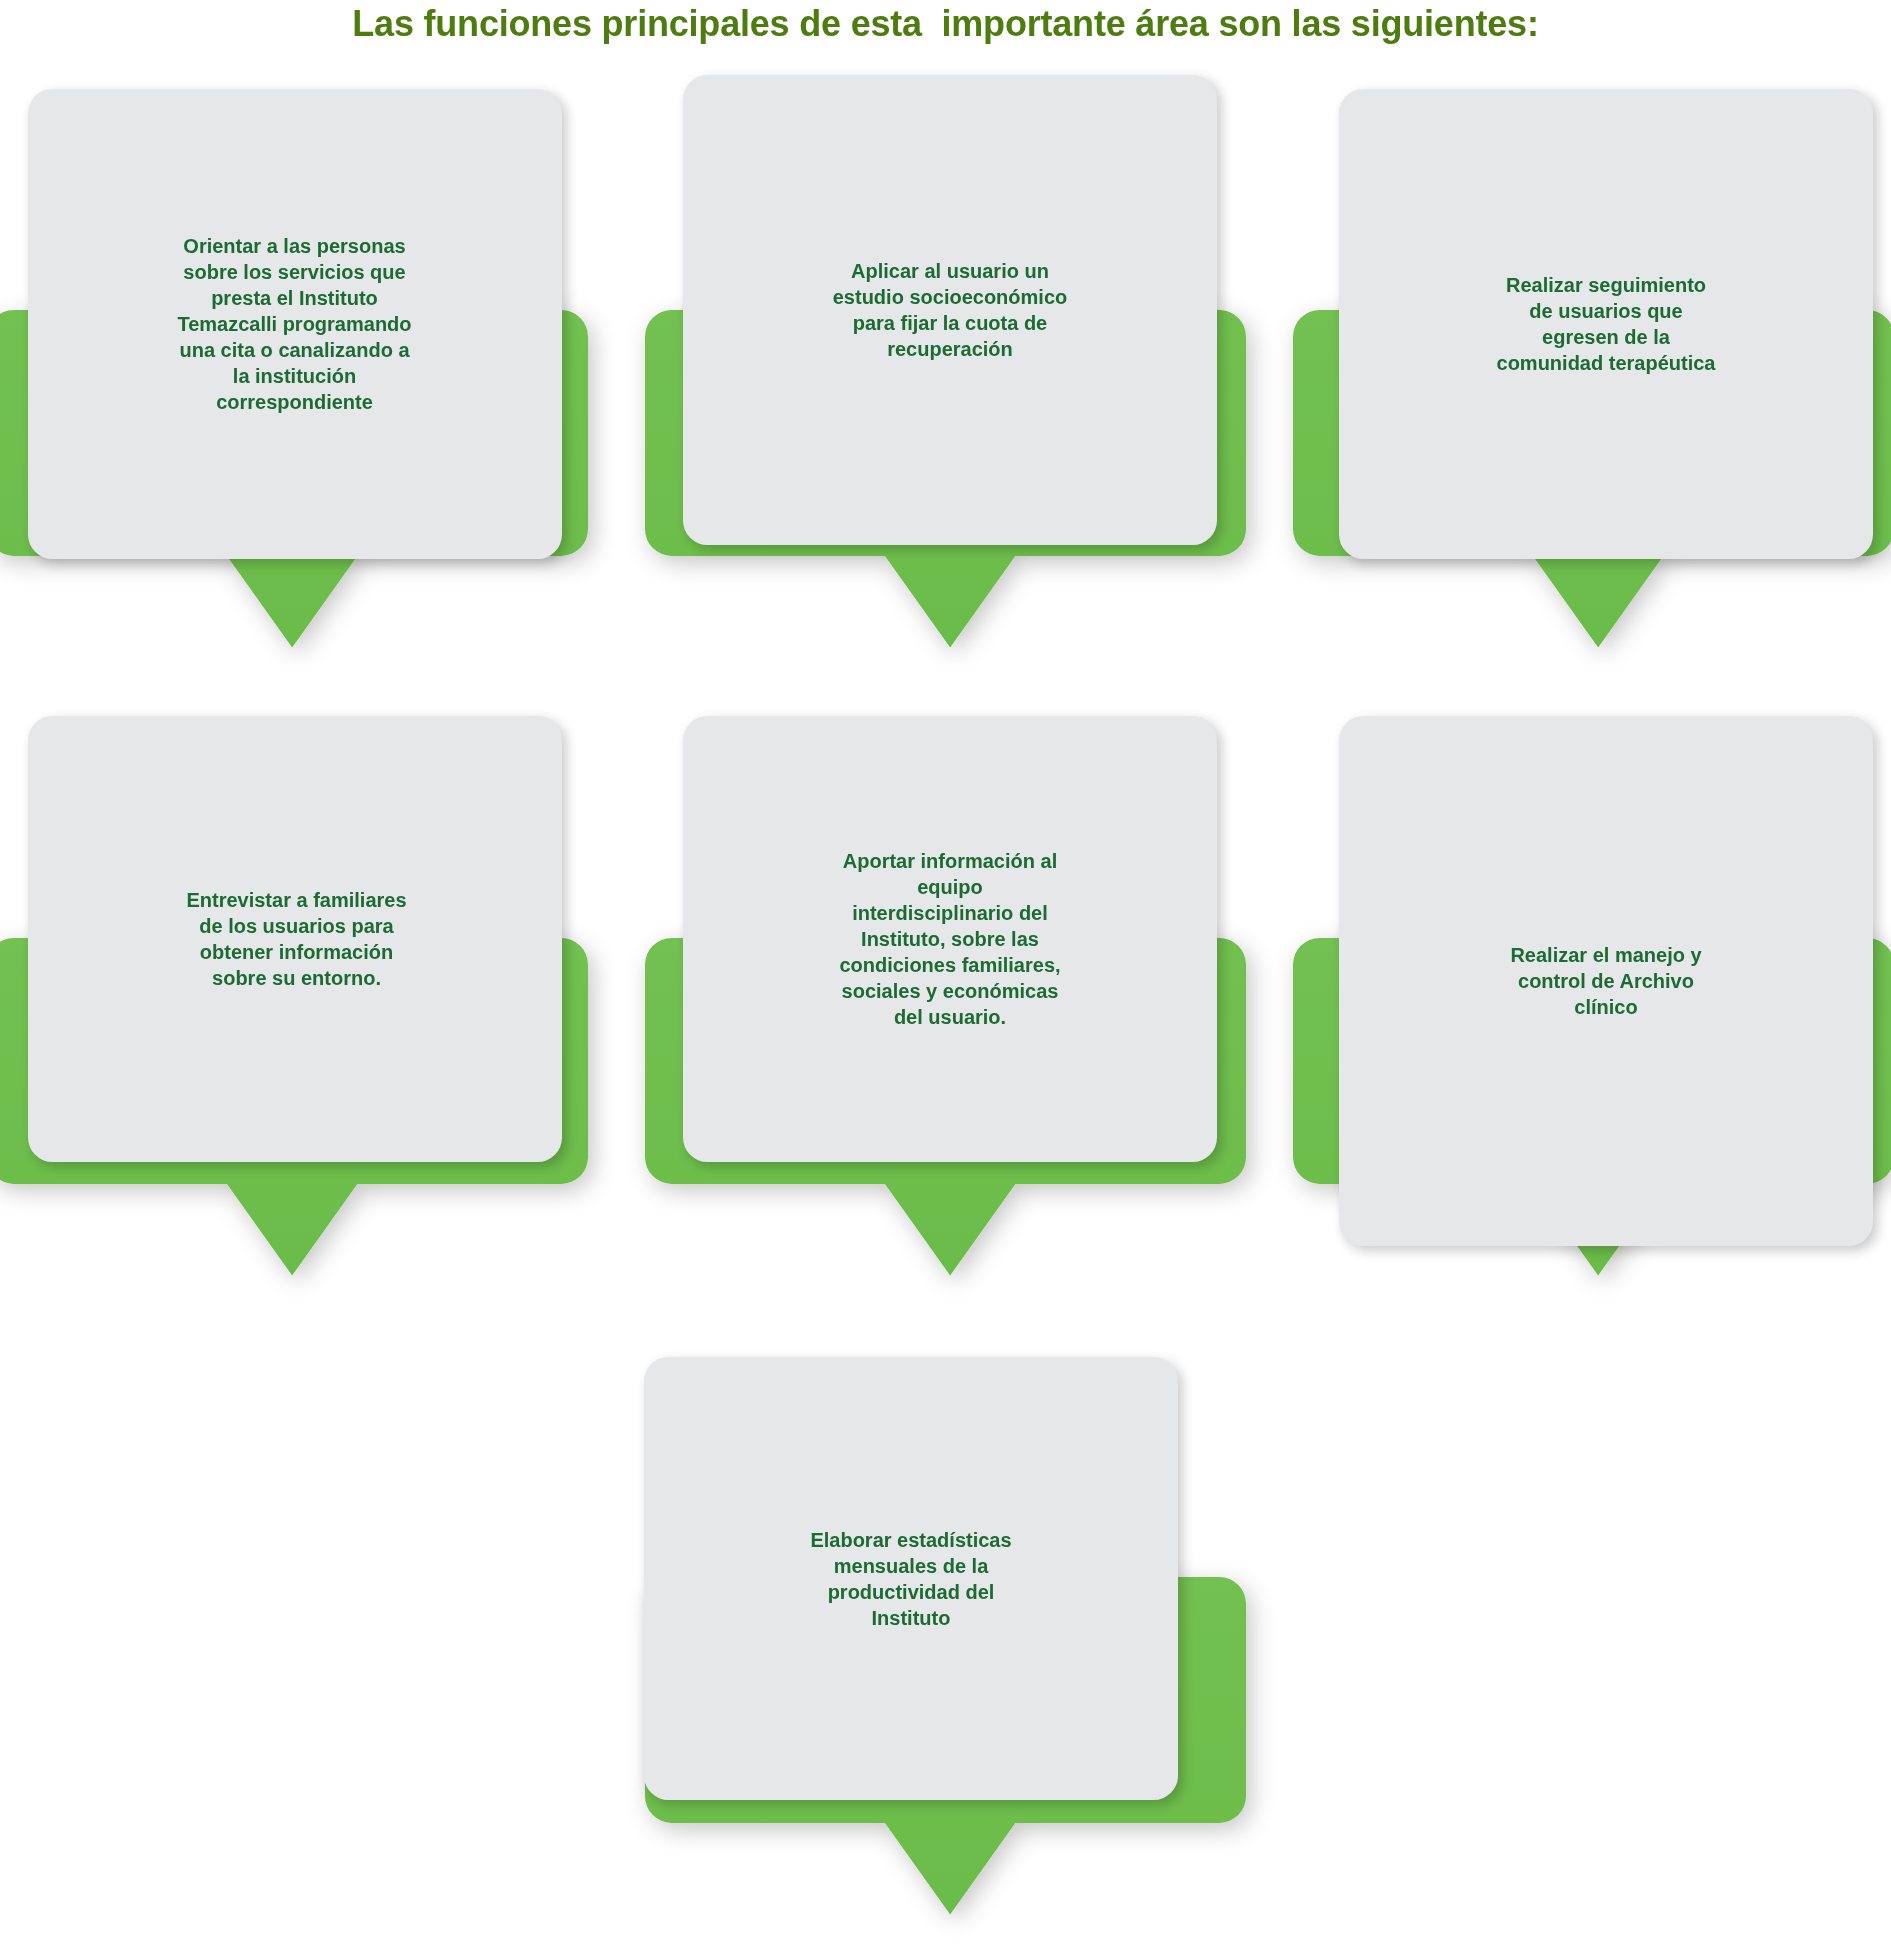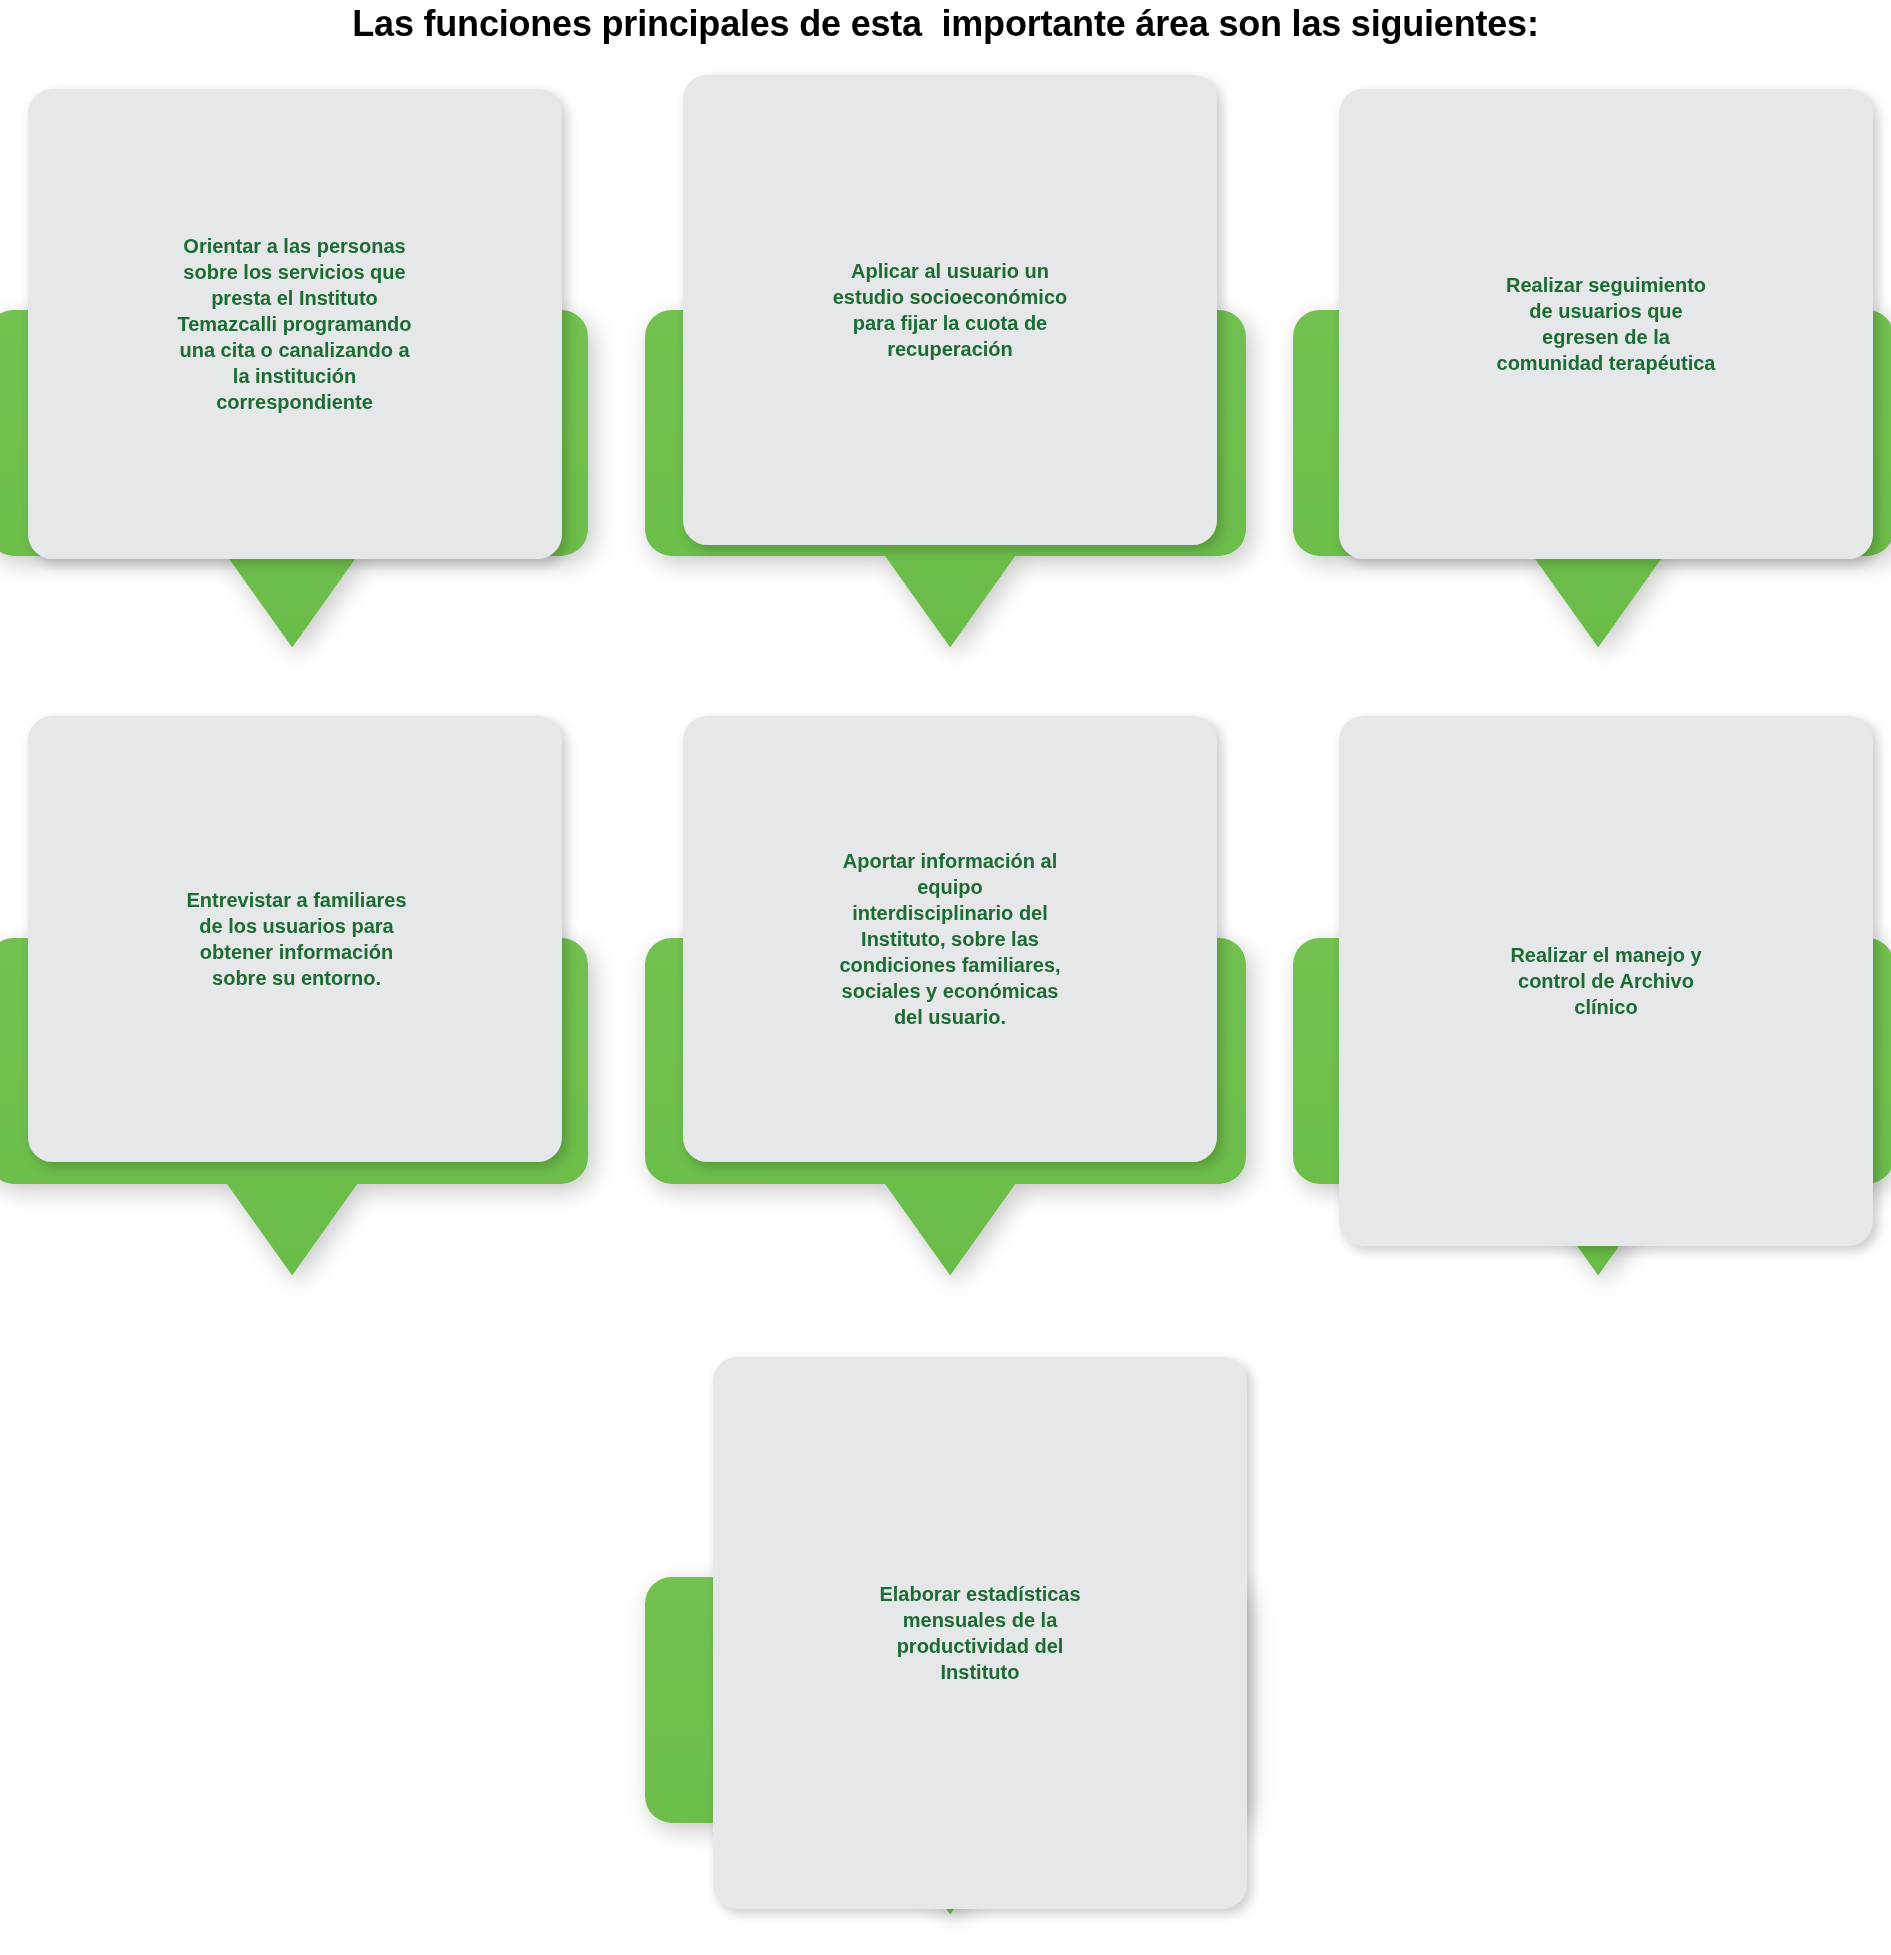--- a/index.html
+++ b/index.html
@@ -21,21 +21,21 @@
 
   
   #title {
     position: absolute;
     left: 0;
     top: 3.5px;
     width: 1891px;
     text-align: center;
     font-size: 36px;
     font-weight: bold;
-    color: #000000;
+    color: #4d7c0f;
     letter-spacing: -0.2px;
     white-space: pre;
     line-height: 1.1;
   }
 
   
   .pin {
     position: absolute;
   }
 
@@ -239,21 +239,21 @@
           <stop offset="0%" stop-color="#72C151"></stop>
           <stop offset="100%" stop-color="#6BBC4A"></stop>
         </linearGradient>
       </defs>
       <g filter="url(#ds7)">
         <path d="M60,0 H1295 A60,60 0 0 1 1355,60 V495 A60,60 0 0 1 1295,555
                  H835 L688,762 L541,555 H60 A60,60 0 0 1 0,495 V60 A60,60 0 0 1 60,0 Z" fill="url(#gr7)"></path>
       </g>
     </svg>
   </div>
-  <div class="card" style="left:713px; top:1357px; width:534px; height:552px;">
+  <div class="card" style="left:644px; top:1357px; width:534px; height:443px;">
     <div class="card-text">Elaborar estadísticas
 mensuales de la
 productividad del
 Instituto</div>
   </div>
 
 </div>
 
 
 </body></html>

